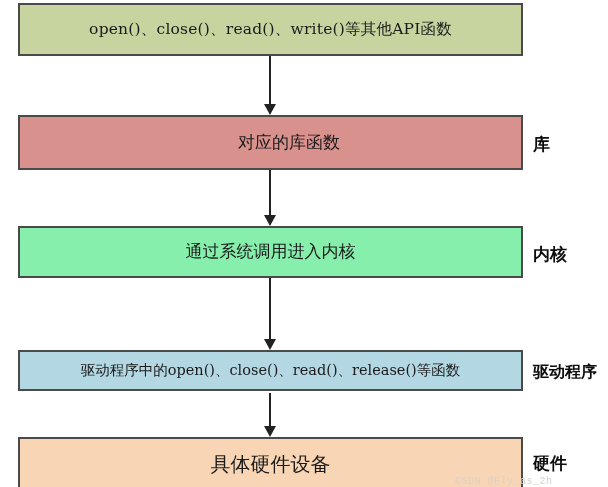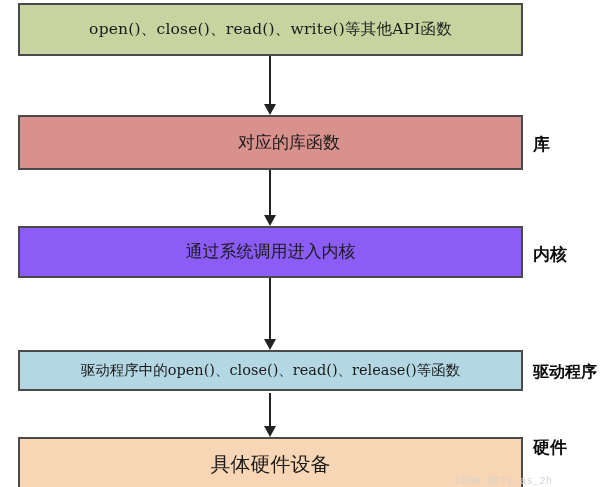--- a/index.html
+++ b/index.html
@@ -64,21 +64,21 @@
   }
   #box-lib .box-label {
     font-size: 17px;
     padding-left: 43px;
   }
 
   
   #box-kernel {
     top: 226px;
     height: 52px;
-    background: #8b5cf6;
+    background: #86efac;
     align-items: center;
   }
   #box-kernel .box-label {
     font-size: 17px;
   }
 
   
   #box-driver {
     top: 350px;
     height: 41px;
@@ -141,21 +141,21 @@
     white-space: nowrap;
     font-family: "DejaVu Sans", "Liberation Sans", sans-serif;
     font-weight: bold;
     font-size: 17px;
     color: #0d0d0d;
   }
   #side-label-app      { top: 20px; }
   #side-label-lib      { top: 133px; }
   #side-label-kernel   { top: 243px; }
   #side-label-driver   { top: 362px; font-size: 16px; }
-  #side-label-hardware { top: 436px; font-family: Liberation Serif, serif; }
+  #side-label-hardware { top: 452px; font-family: Liberation Serif, serif; }
 
   
   #watermark {
     position: absolute;
     left: 455px;
     top: 476px;
     font-family: Liberation Mono, monospace;
     font-size: 10px;
     color: #d9d2cb;
     white-space: nowrap;

